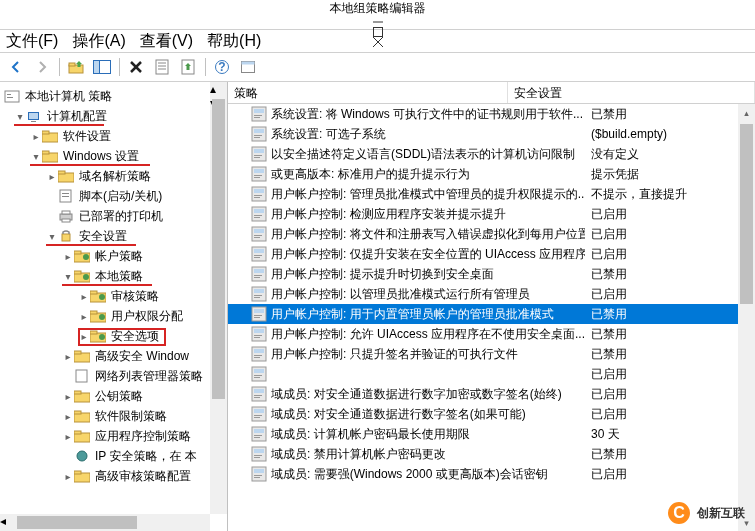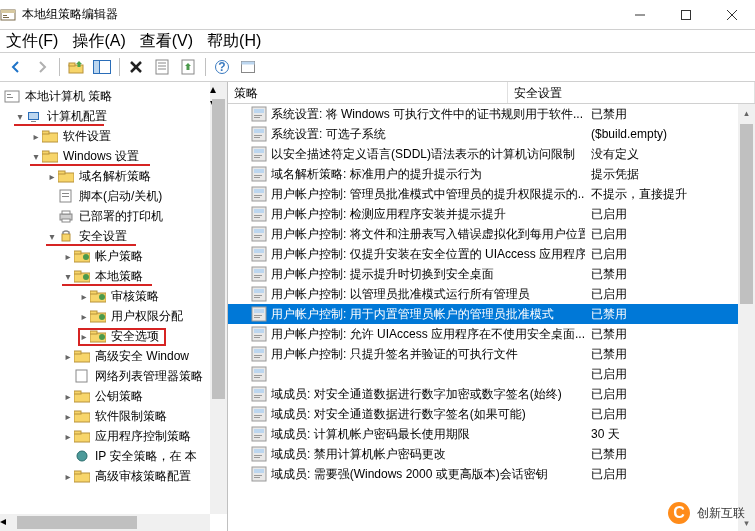--- a/index.html
+++ b/index.html
@@ -1,19 +1,19 @@
 <!DOCTYPE html>
 <html><head>
 <meta charset="utf-8">
 <style>
 * { box-sizing: border-box; margin: 0; padding: 0; font-family: "Microsoft YaHei", sans-serif; font-size: 12px; }
 body { width: 755px; height: 531px; background: #fff; overflow: hidden; position: relative; }
 
 
-.titlebar { height: 30px; background: #fff; display: flex; align-items: center; padding-left: 0; border-bottom: 1px solid #d0d0d0; }
+.titlebar { height: 30px; background: #fff; display: flex; align-items: center; padding-left: 0; border-bottom: 1px solid #d0d0d0; flex-direction: column; }
 .titlebar .icon { width: 16px; height: 16px; margin-right: 6px; }
 .titlebar .title { flex: 1; font-size: 12px; color: #000; }
 .winbtn { width: 46px; height: 30px; display: flex; align-items: center; justify-content: center; }
 .winbtn.close { background: none; }
 .winbtn svg { width: 10px; height: 10px; }
 
 
 .menubar { height: 22px; display: flex; align-items: center; padding-left: 6px; gap: 14px; }
 .menubar span { font-size: 16px; }
 
@@ -55,21 +55,21 @@
 .vscroll .thumb { position: absolute; left: 2px; right: 2px; top: 20px; height: 180px; background: #c0c0c0; }
 .vscroll .arrow { position: absolute; left: 0; right: 0; height: 17px; display: flex; align-items: center; justify-content: center; color: #666; font-size: 9px; }
 .tree-vscroll { position: absolute; right: 0; top: 0; bottom: 17px; width: 17px; background: #f0f0f0; }
 .tree-vscroll .thumb { position: absolute; left: 2px; right: 2px; top: 17px; height: 300px; background: #c0c0c0; }
 .tree-hscroll { position: absolute; left: 0; right: 17px; bottom: 0; height: 17px; background: #f0f0f0; }
 .tree-hscroll .thumb { position: absolute; top: 2px; bottom: 2px; left: 17px; width: 120px; background: #c0c0c0; }
 
 
 .watermark { position: absolute; right: 0; bottom: 0; width: 90px; height: 36px; display:flex; align-items:center; }
 .watermark .c { width: 28px; height: 28px; border-radius: 50%; background: #ff8c1a; color: #fff; display:flex; align-items:center; justify-content:center; font-size: 16px; font-weight: bold; margin-right: 4px; border: 3px solid #fff; }
-.watermark .t { font-size: 12px; color: #333; font-weight: normal; }
+.watermark .t { font-size: 12px; color: #333; font-weight: bold; }
 </style>
 </head>
 <body>
 
 <div class="titlebar">
   <svg class="icon" viewBox="0 0 16 16">
       <rect x="1" y="3" width="14" height="10" fill="#fff" stroke="#7a6a4a"></rect>
       <rect x="1" y="3" width="14" height="3" fill="#d7c9a0"></rect>
       <rect x="3" y="8" width="4" height="1" fill="#7a6a4a"></rect>
       <rect x="3" y="10" width="6" height="1" fill="#7a6a4a"></rect>
@@ -397,21 +397,21 @@
           </div>
         </div>
         <div class="list-row">
           <div class="cell cell1">
             <svg class="policy-icon" viewBox="0 0 16 16">
               <rect x="1" y="1" width="14" height="14" fill="#e8e8e8" stroke="#999"></rect>
               <rect x="3" y="3" width="10" height="4" fill="#bcd6ef"></rect>
               <rect x="3" y="9" width="8" height="1" fill="#999"></rect>
               <rect x="3" y="11" width="6" height="1" fill="#999"></rect>
             </svg>
-            <span>域名解析策略: 标准用户的提升提示行为</span>
+            <span>或更高版本: 标准用户的提升提示行为</span>
           </div>
           <div class="cell cell2">
             <span>提示凭据</span>
           </div>
         </div>
         <div class="list-row">
           <div class="cell cell1">
             <svg class="policy-icon" viewBox="0 0 16 16">
               <rect x="1" y="1" width="14" height="14" fill="#e8e8e8" stroke="#999"></rect>
               <rect x="3" y="3" width="10" height="4" fill="#bcd6ef"></rect>

